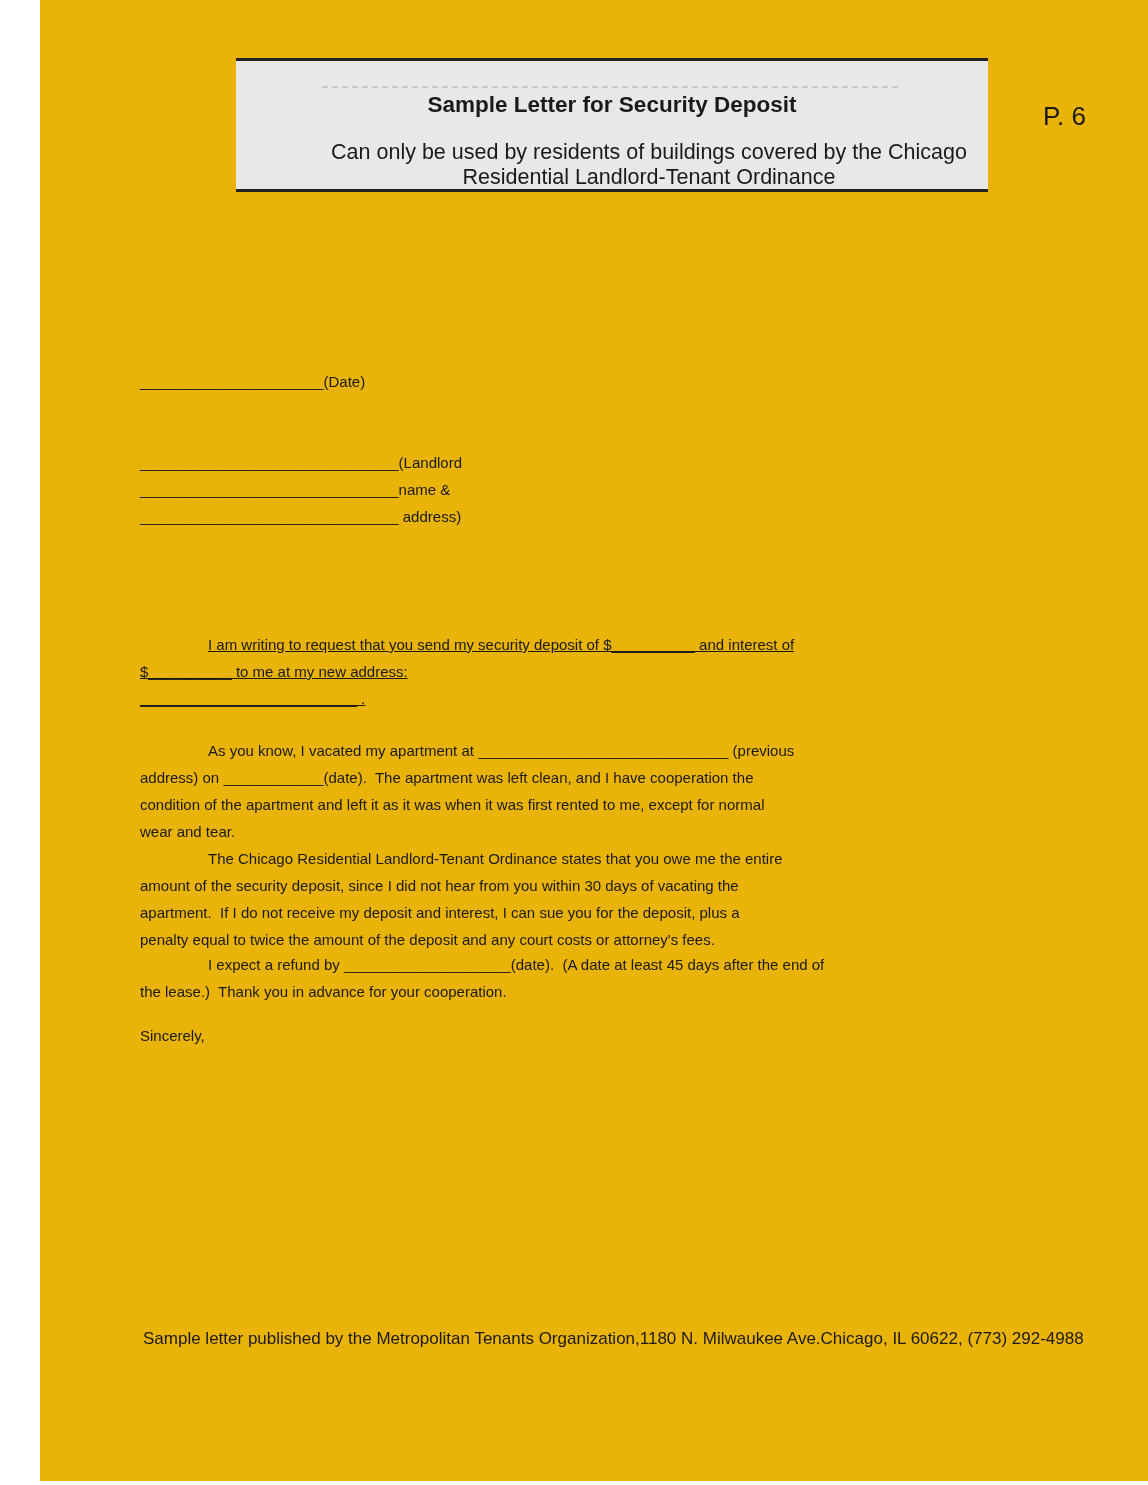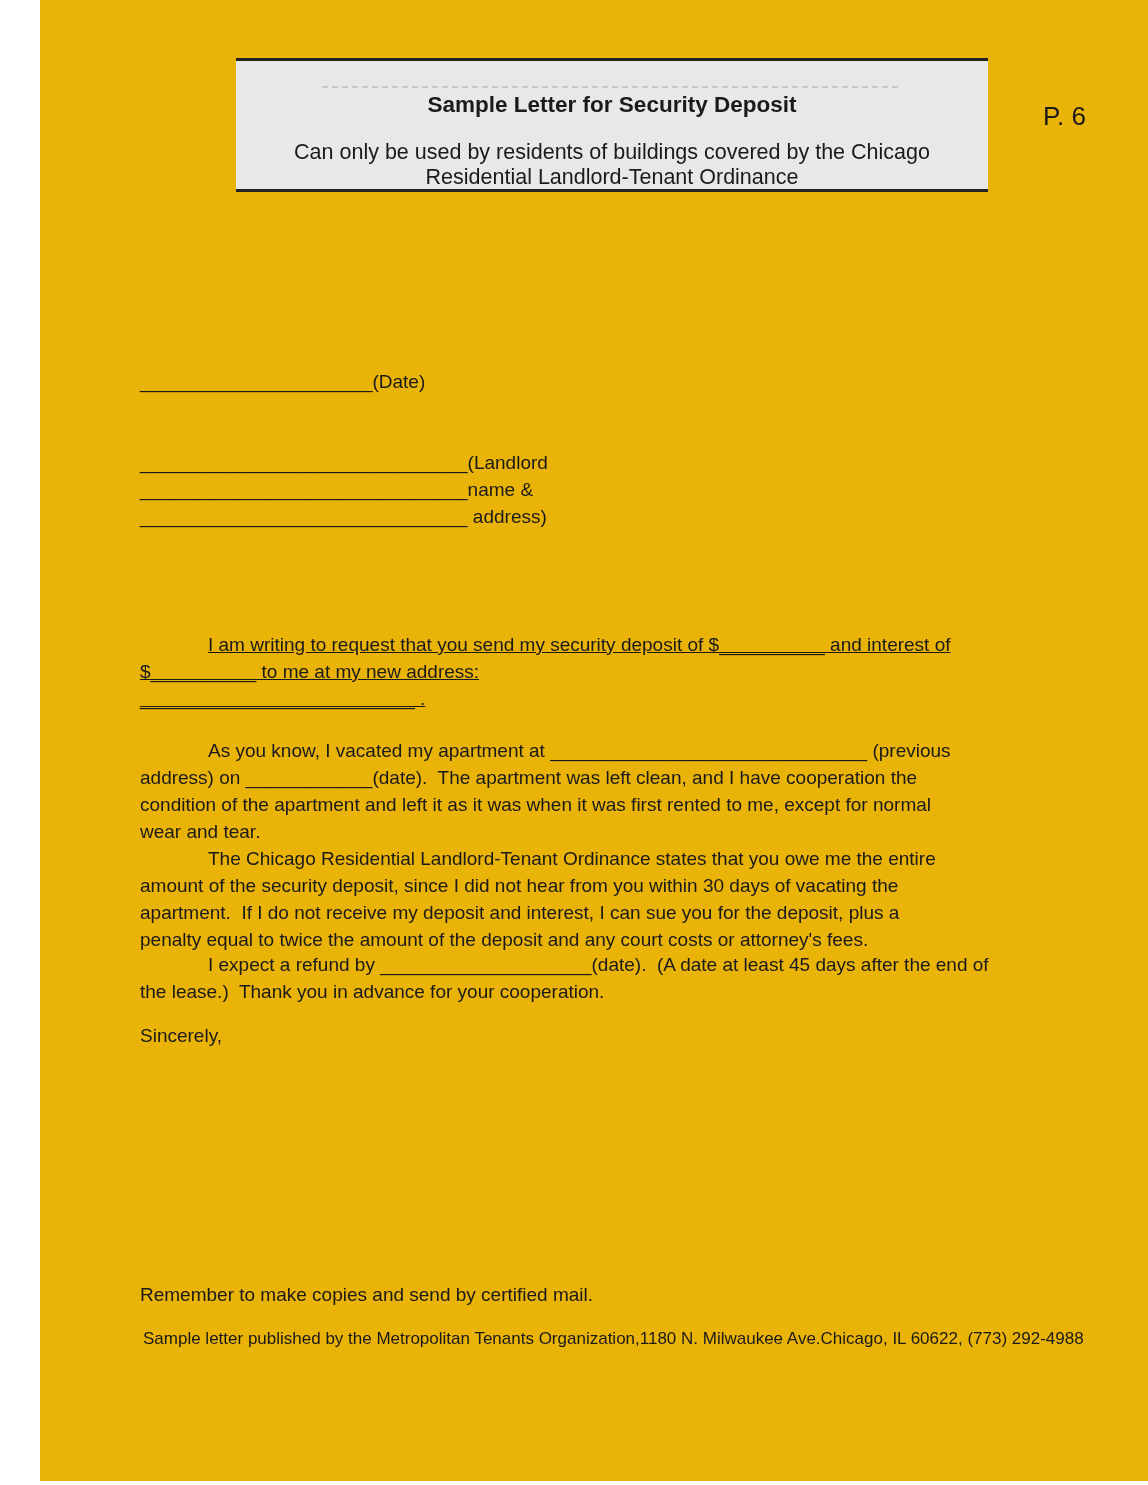--- a/index.html
+++ b/index.html
@@ -12,21 +12,21 @@
     width: 1148px;
     height: 1481px;
     background: #eab308;
     font-family: "Liberation Sans", sans-serif;
     color: #1a1a1a;
     overflow: hidden;
     margin-left: 40px;
   }
   .txt {
     position: absolute;
-    font-size: 19px;
+    font-size: 15px;
     line-height: 27px;
     white-space: pre-wrap;
     tab-size: 68px;
     color: #1a1a1a;
   }
   .header-box {
     position: absolute;
     left: 196px;
     top: 58px;
     width: 752px;
@@ -54,20 +54,21 @@
   }
   .hdr-sub {
     position: absolute;
     top: 79px;
     left: 0;
     width: 100%;
     text-align: center;
     font-size: 21.5px;
     line-height: 25px;
     white-space: pre-line;
+    padding-left: 37px;
   }
   .page-num {
     position: absolute;
     left: 1003px;
     top: 101px;
     font-size: 26px;
   }
   .para { width: 1020px; }
   .small-note {
     font-size: 17px;
@@ -108,17 +109,16 @@
 amount of the security deposit, since I did not hear from you within 30 days of vacating the
 apartment.  If I do not receive my deposit and interest, I can sue you for the deposit, plus a
 penalty equal to twice the amount of the deposit and any court costs or attorney's fees.</div>
 
   <div class="txt para" style="left:100px; top:951px;">	I expect a refund by ____________________(date).  (A date at least 45 days after the end of
 the lease.)  Thank you in advance for your cooperation.</div>
 
   <div class="txt" style="left:100px; top:1022px;">Sincerely,</div>
 
 
-  <div class="txt" style="left:100px; top:1281px;">Remember to make copies and send by certified mail.</div>
 
   <div class="txt small-note" style="left:103px; top:1328px;">Sample letter published by the Metropolitan Tenants Organization,1180 N. Milwaukee Ave.Chicago, IL 60622, (773) 292-4988</div>
 
 </div>
 
 </body></html>

